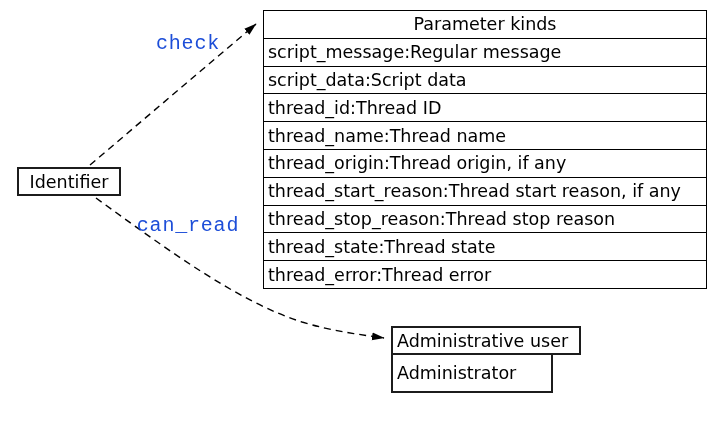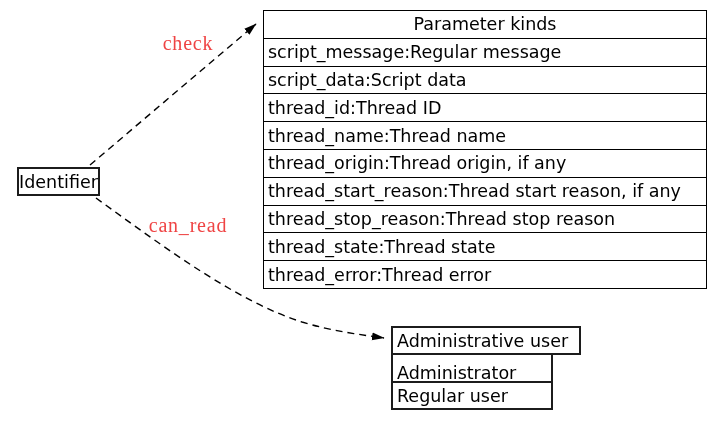--- a/index.html
+++ b/index.html
@@ -31,21 +31,21 @@
     background: #ffffff;
     display: flex;
     align-items: center;
     justify-content: center;
     font-size: 17.5px;
     white-space: nowrap;
   }
   .identifier {
     left: 17px;
     top: 167px;
-    width: 83px;
+    width: 104px;
     height: 29px;
   }
   .param-table {
     position: absolute;
     left: 263px;
     top: 10px;
     width: 444px;
     height: 279px;
     box-sizing: border-box;
     border: 1.5px solid #000000;
@@ -81,25 +81,25 @@
     padding: 4px 4px;
     font-size: 17.5px;
     white-space: nowrap;
   }
   .admin-a { left: 391px; top: 326px; width: 190px; height: 29px; }
   .admin-b { left: 391px; top: 353px; width: 162px; height: 40px; }
   .admin-c { left: 391px; top: 381px; width: 162px; height: 29px; }
   .edge-label {
     position: absolute;
     transform: translate(-50%, -50%);
-    font-family: Liberation Serif, serif;
+    font-family: Liberation Mono, monospace;
     font-size: 20px;
     letter-spacing: 0.8px;
     white-space: nowrap;
-    color: #ef4444;
+    color: #1d4ed8;
   }
   .edge-label-check { left: 188px; top: 43px; }
   .edge-label-can-read { left: 188px; top: 225px; }
 </style>
 </head>
 <body>
 
 <div class="canvas">
 
   <svg class="edges-layer" width="723" height="421" viewBox="0 0 723 421" xmlns="http://www.w3.org/2000/svg">
@@ -128,20 +128,17 @@
     <div class="param-row">thread_state:Thread state</div>
     <div class="param-row">thread_error:Thread error</div>
   </div>
 
   <div class="admin-box admin-a">
     <span>Administrative user</span>
   </div>
   <div class="admin-box admin-b">
     <span>Administrator</span>
   </div>
-  <div class="admin-box admin-c">
-    <span>Regular user</span>
-  </div>
 
   <div class="edge-label edge-label-check">check</div>
   <div class="edge-label edge-label-can-read">can_read</div>
 
 </div>
 
 </body></html>

